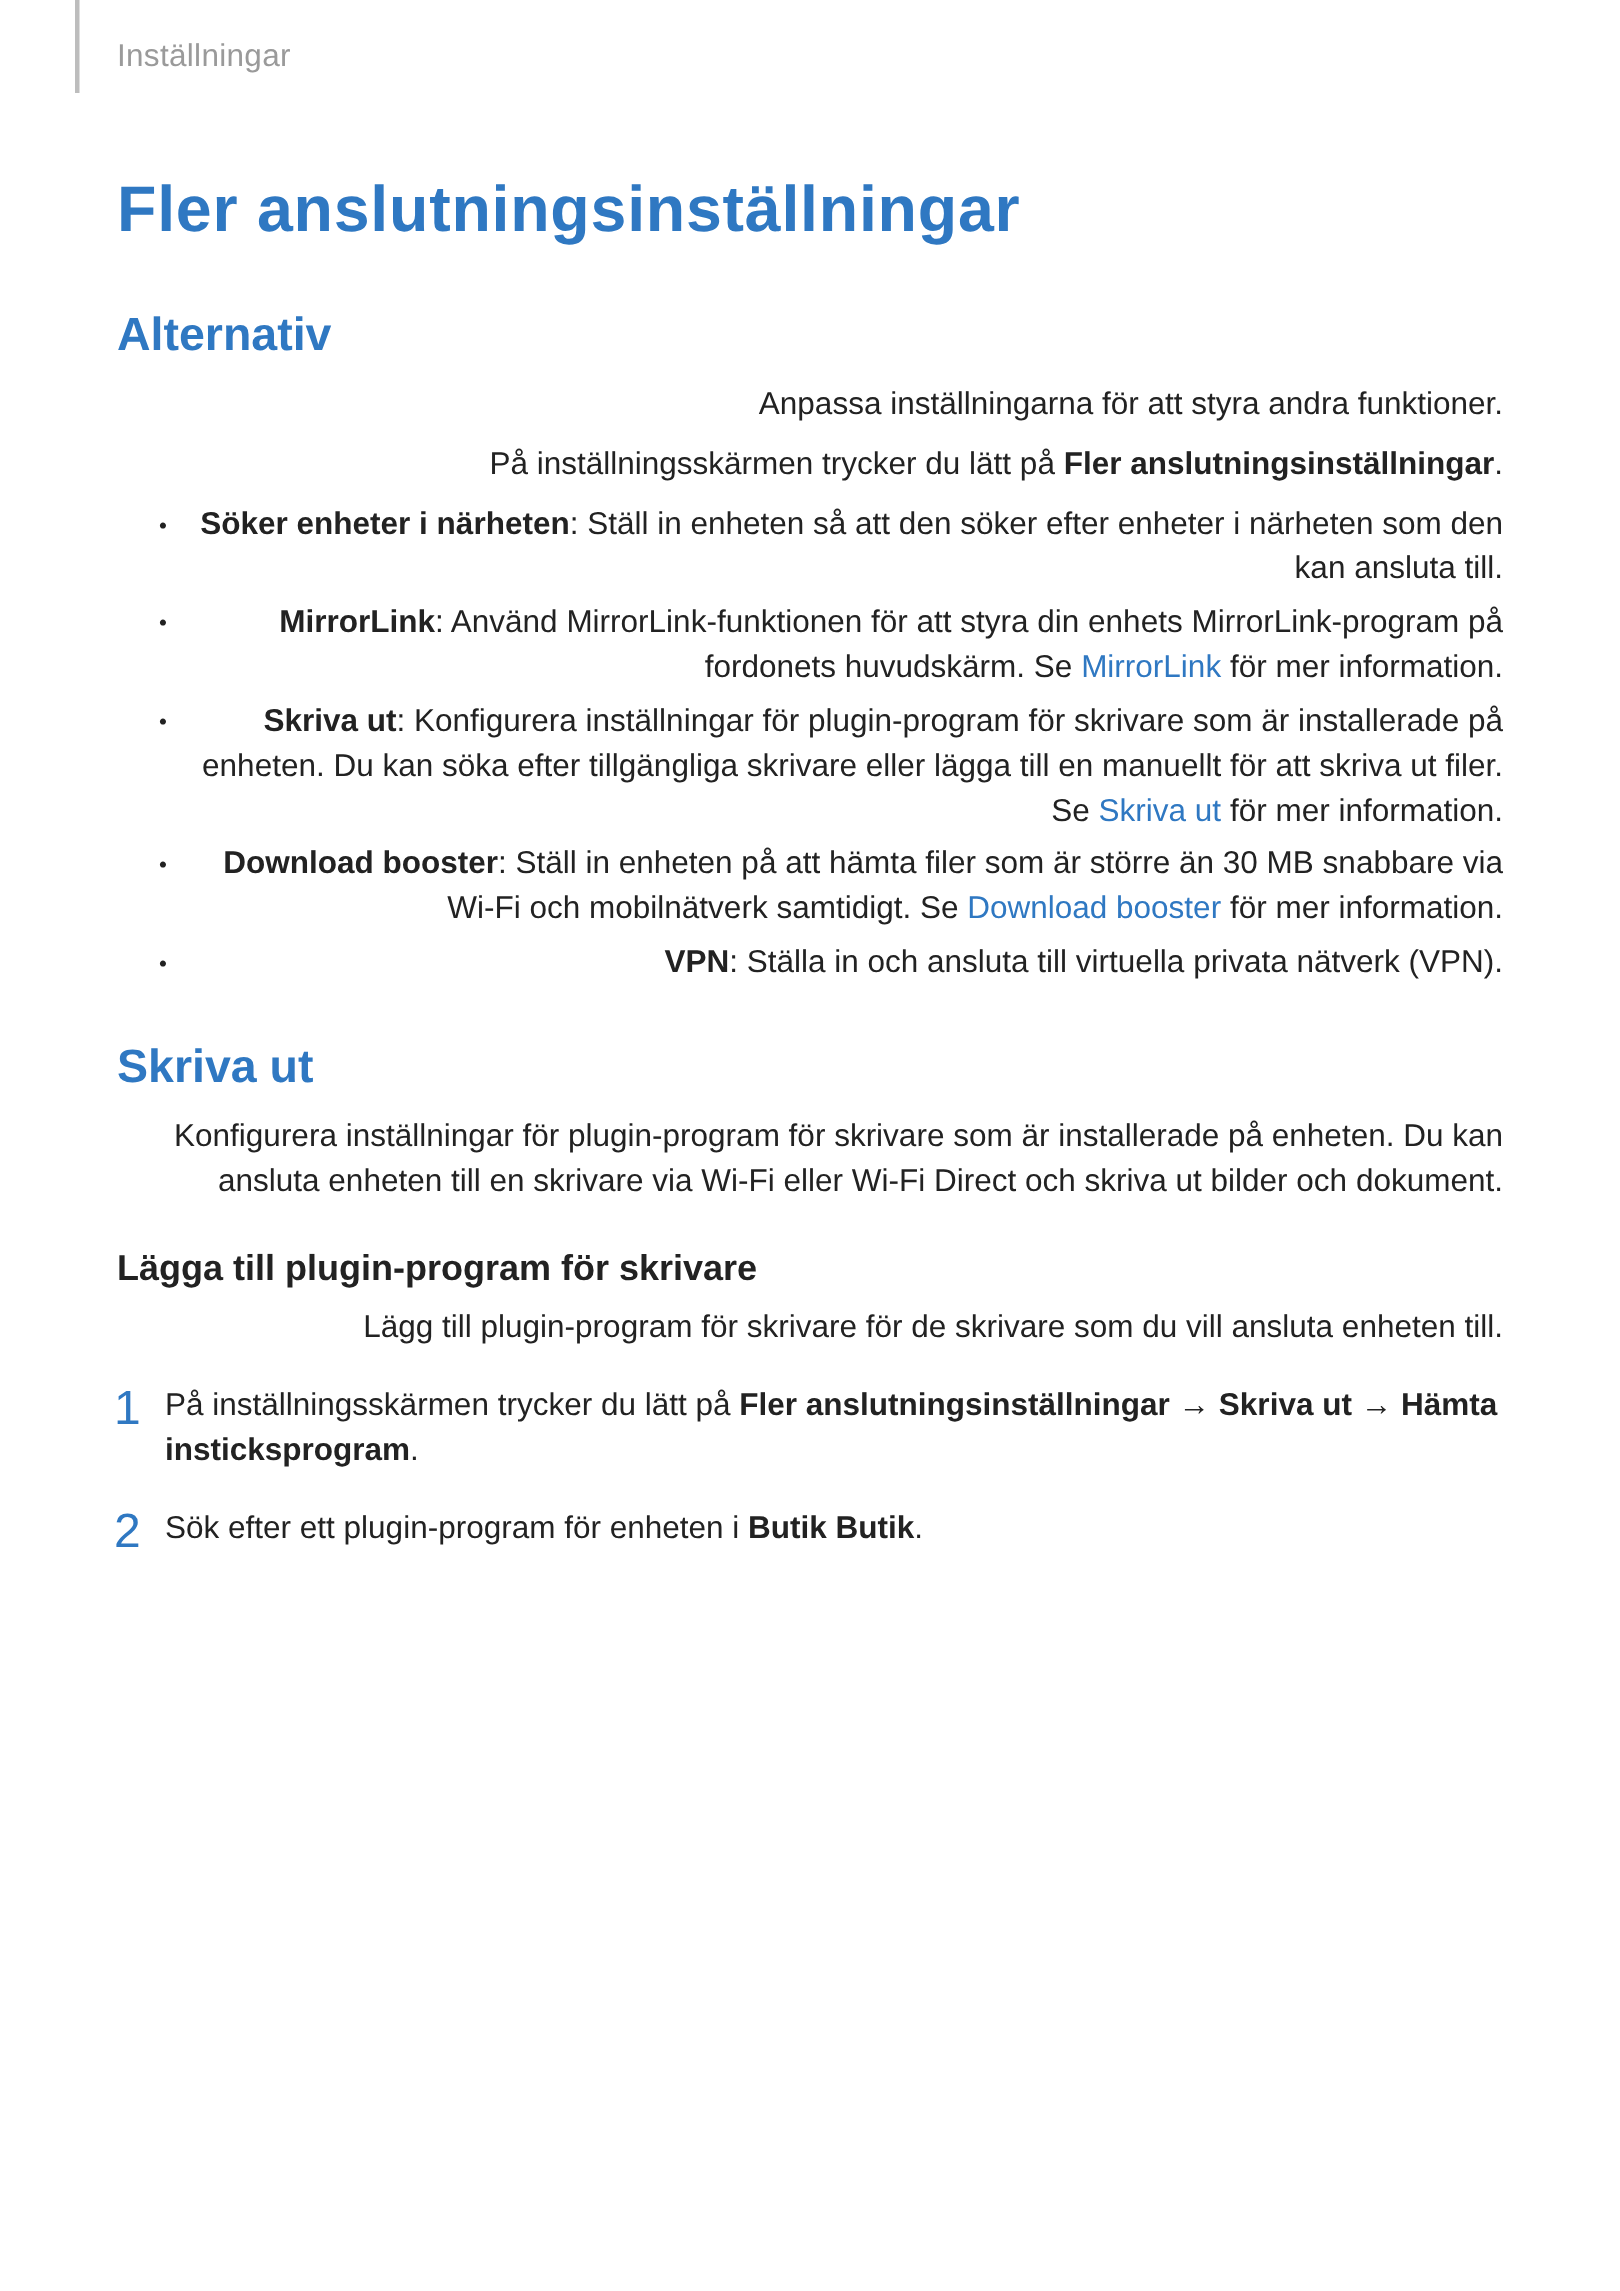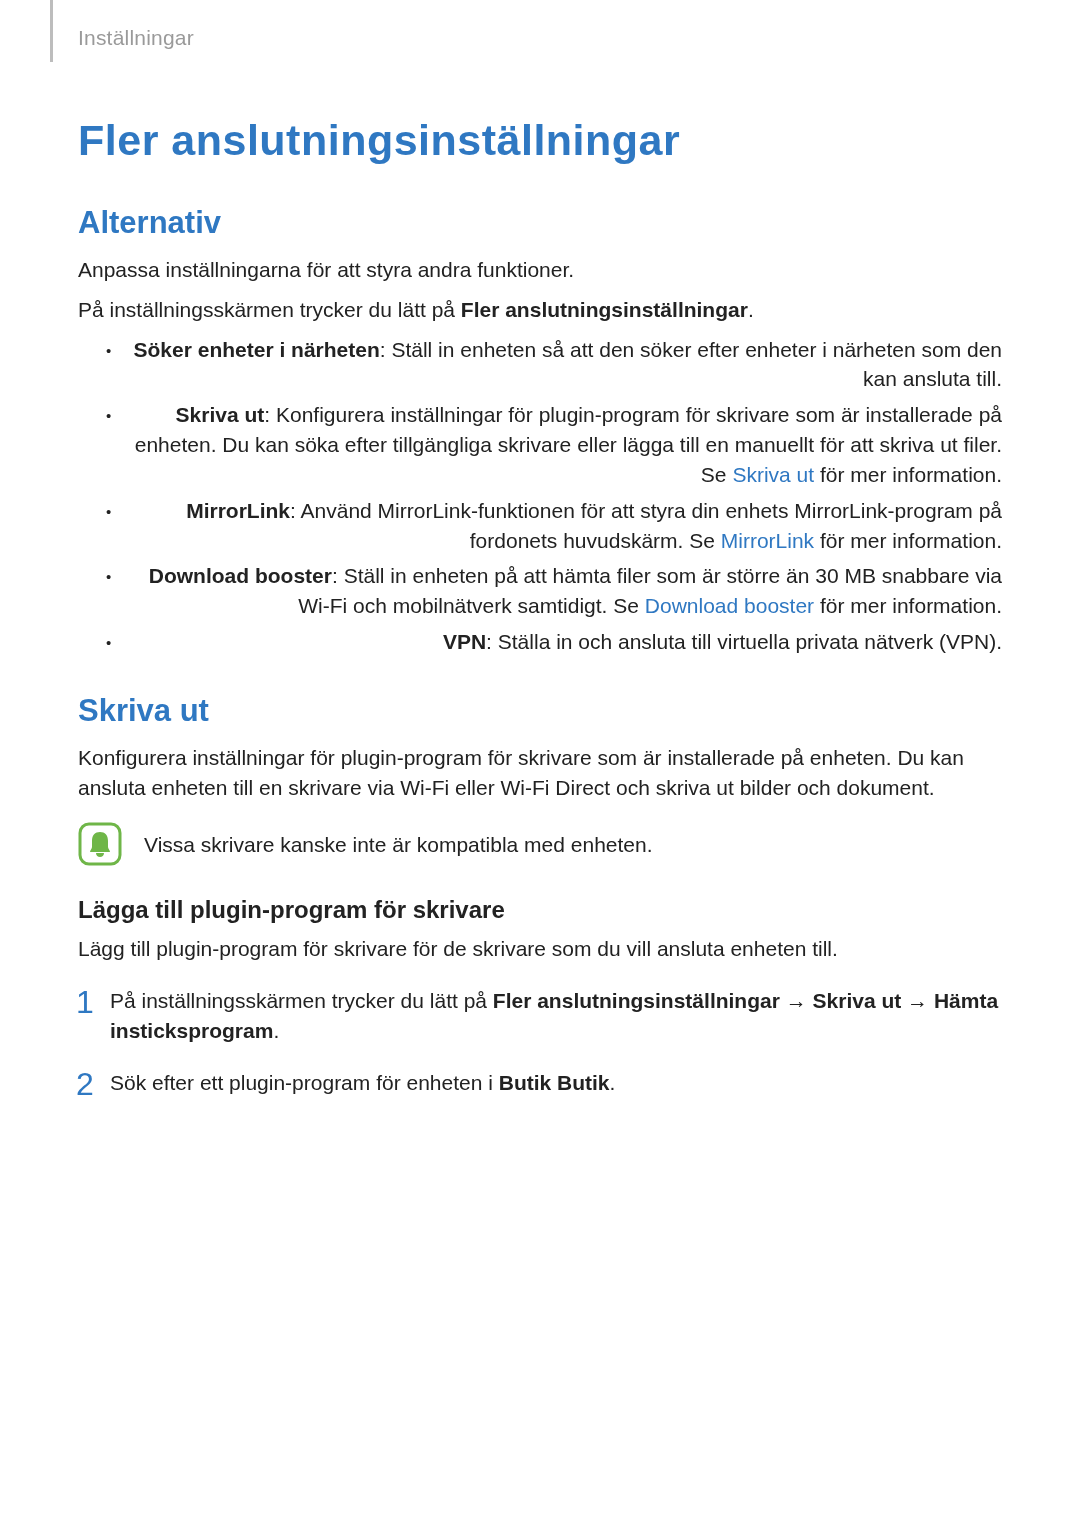--- a/index.html
+++ b/index.html
@@ -45,20 +45,21 @@
     color: #2f78c2;
     font-weight: 700;
     font-size: 31px;
     margin: 36px 0 14px 0;
   }
   p.body {
     font-size: 21px;
     line-height: 1.42;
     margin: 10px 0;
     color: #222;
+    text-align: right;
   }
   .bold { font-weight: 700; }
   ul.bullets {
     list-style: none;
     margin: 10px 0 16px 0;
     padding: 0 0 0 28px;
   }
   ul.bullets li {
     position: relative;
     font-size: 21px;
@@ -146,47 +147,37 @@
 
   <p class="body">
     <span>På inställningsskärmen trycker du lätt på </span><span class="bold">Fler anslutningsinställningar</span><span>.</span>
   </p>
 
   <ul class="bullets">
     <li>
       <span class="bold">Söker enheter i närheten</span><span>: Ställ in enheten så att den söker efter enheter i närheten som den kan ansluta till.</span>
     </li>
     <li>
-      <span class="bold">Skriva ut</span><span>: Konfigurera inställningar för plugin-program för skrivare som är installerade på enheten. Du kan söka efter tillgängliga skrivare eller lägga till en manuellt för att skriva ut filer. Se </span><span class="link">Skriva ut</span><span> för mer information.</span>
+      <span class="bold">MirrorLink</span><span>: Använd MirrorLink-funktionen för att styra din enhets MirrorLink-program på fordonets huvudskärm. Se </span><span class="link">MirrorLink</span><span> för mer information.</span>
     </li>
     <li>
-      <span class="bold">MirrorLink</span><span>: Använd MirrorLink-funktionen för att styra din enhets MirrorLink-program på fordonets huvudskärm. Se </span><span class="link">MirrorLink</span><span> för mer information.</span>
+      <span class="bold">Skriva ut</span><span>: Konfigurera inställningar för plugin-program för skrivare som är installerade på enheten. Du kan söka efter tillgängliga skrivare eller lägga till en manuellt för att skriva ut filer. Se </span><span class="link">Skriva ut</span><span> för mer information.</span>
     </li>
     <li>
       <span class="bold">Download booster</span><span>: Ställ in enheten på att hämta filer som är större än 30 MB snabbare via Wi-Fi och mobilnätverk samtidigt. Se </span><span class="link">Download booster</span><span> för mer information.</span>
     </li>
     <li>
       <span class="bold">VPN</span><span>: Ställa in och ansluta till virtuella privata nätverk (VPN).</span>
     </li>
   </ul>
 
   <h2 class="section-heading">Skriva ut</h2>
 
   <p class="body">Konfigurera inställningar för plugin-program för skrivare som är installerade på enheten. Du kan ansluta enheten till en skrivare via Wi-Fi eller Wi-Fi Direct och skriva ut bilder och dokument.</p>
 
-  <div class="note-row">
-    <span class="note-icon">
-      <svg width="44" height="44" viewBox="0 0 44 44">
-        <rect x="2" y="2" width="40" height="40" rx="9" ry="9" fill="none" stroke="#6fb648" stroke-width="3"></rect>
-        <path d="M22 10 C17 10 14 13 14 19 L14 25 C14 27 12 28 12 30 L32 30 C32 28 30 27 30 25 L30 19 C30 13 27 10 22 10 Z" fill="#6fb648"></path>
-        <path d="M18 31 C18 33.5 19.8 35 22 35 C24.2 35 26 33.5 26 31 Z" fill="#6fb648"></path>
-      </svg>
-    </span>
-    <span class="note-text">Vissa skrivare kanske inte är kompatibla med enheten.</span>
-  </div>
 
   <h3 class="subheading">Lägga till plugin-program för skrivare</h3>
 
   <p class="body">Lägg till plugin-program för skrivare för de skrivare som du vill ansluta enheten till.</p>
 
   <ol class="numbered">
     <li>
       <span class="num">1</span>
       <span>På inställningsskärmen trycker du lätt på </span><span class="bold">Fler anslutningsinställningar</span><span> → </span><span class="bold">Skriva ut</span><span> → </span><span class="bold">Hämta insticksprogram</span><span>.</span>
     </li>

